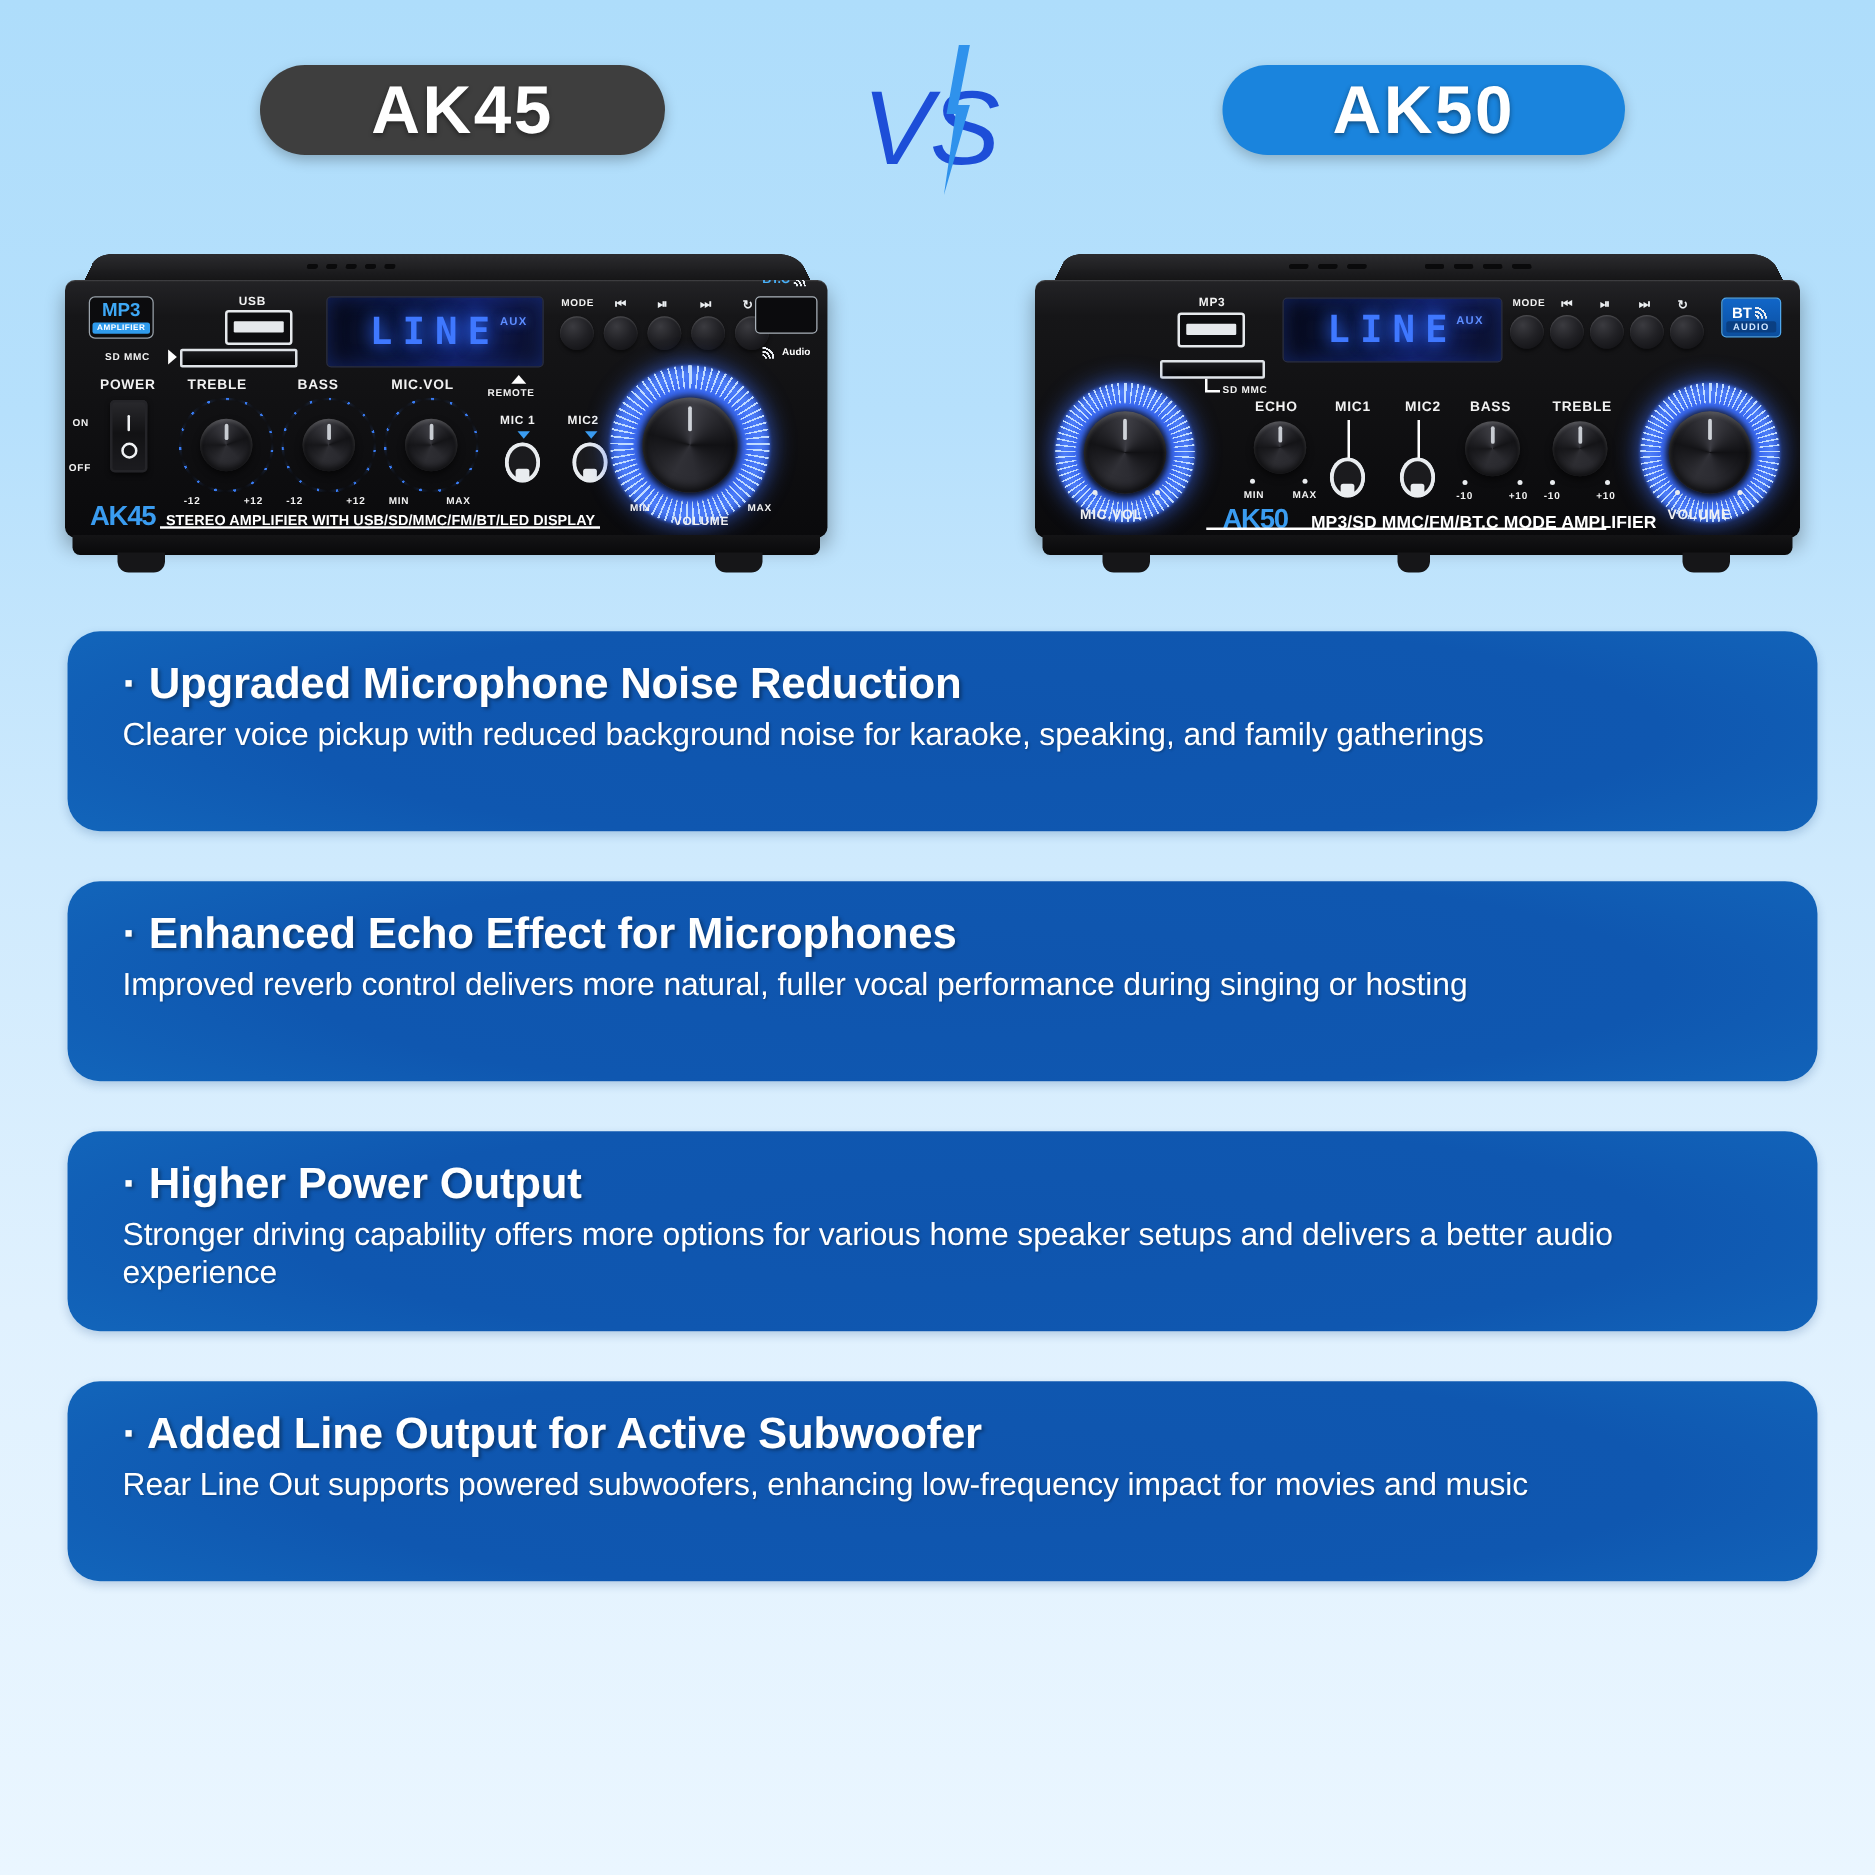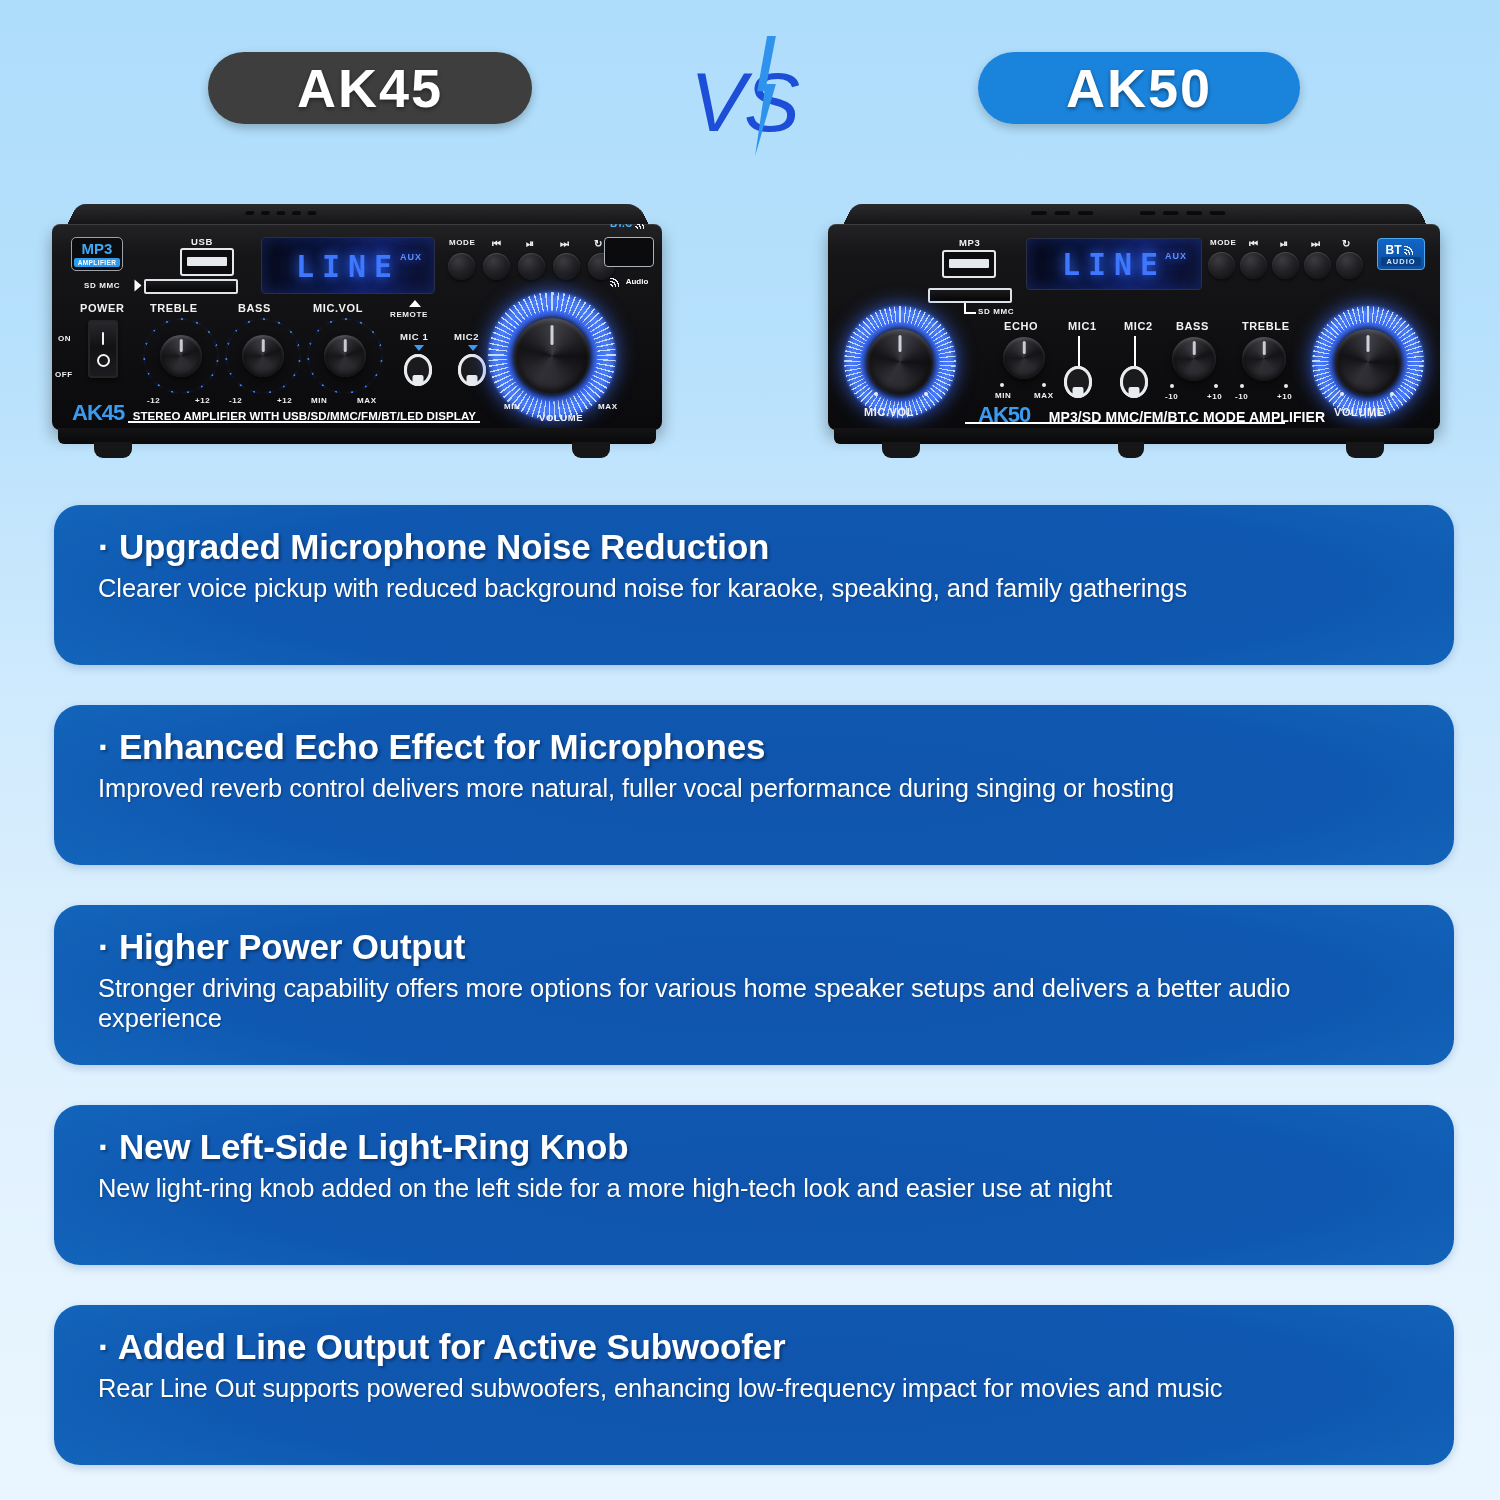--- a/index.html
+++ b/index.html
@@ -487,24 +487,20 @@
     <div class="card">
       <div class="card-title">· Enhanced Echo Effect for Microphones</div>
       <div class="card-desc">Improved reverb control delivers more natural, fuller vocal performance during singing or hosting</div>
     </div>
 
     <div class="card">
       <div class="card-title">· Higher Power Output</div>
       <div class="card-desc">Stronger driving capability offers more options for various home speaker setups and delivers a better audio experience</div>
     </div>
 
-    <div class="card">
-      <div class="card-title">· New Left-Side Light-Ring Knob</div>
-      <div class="card-desc">New light-ring knob added on the left side for a more high-tech look and easier use at night</div>
-    </div>
 
     <div class="card">
       <div class="card-title">· Added Line Output for Active Subwoofer</div>
       <div class="card-desc">Rear Line Out supports powered subwoofers, enhancing low-frequency impact for movies and music</div>
     </div>
 
   </div>
 </div>
 
 </body></html>

